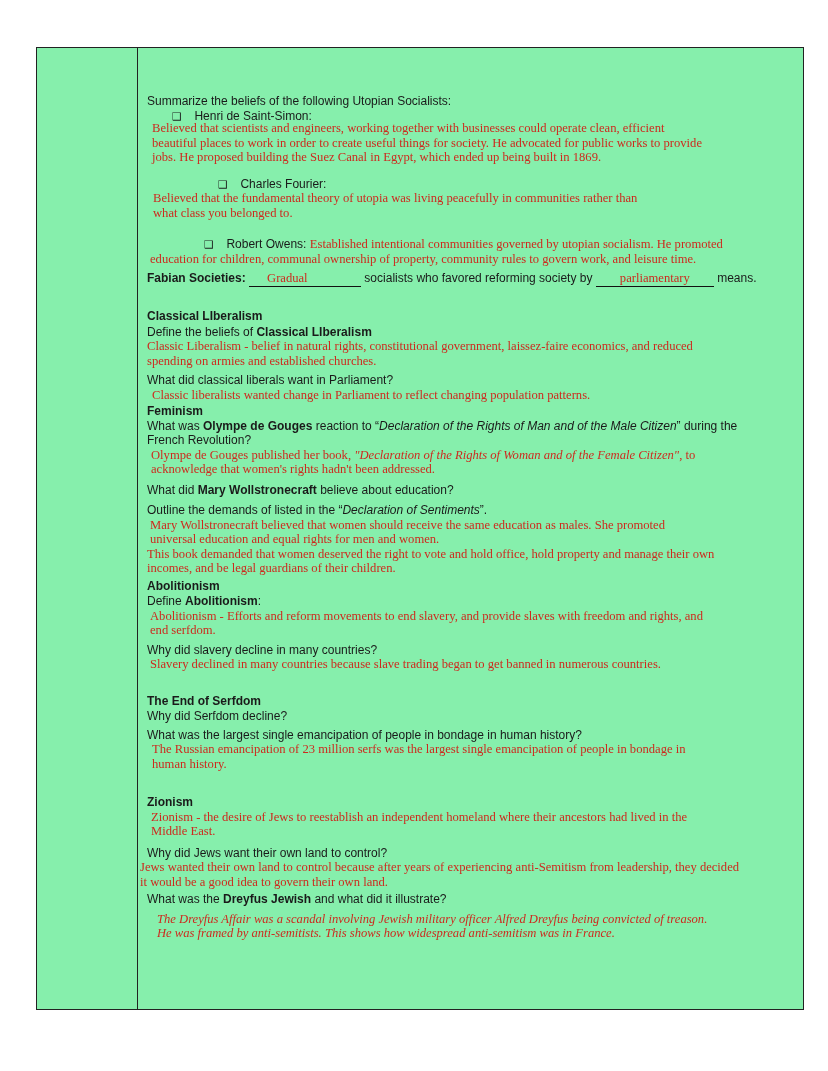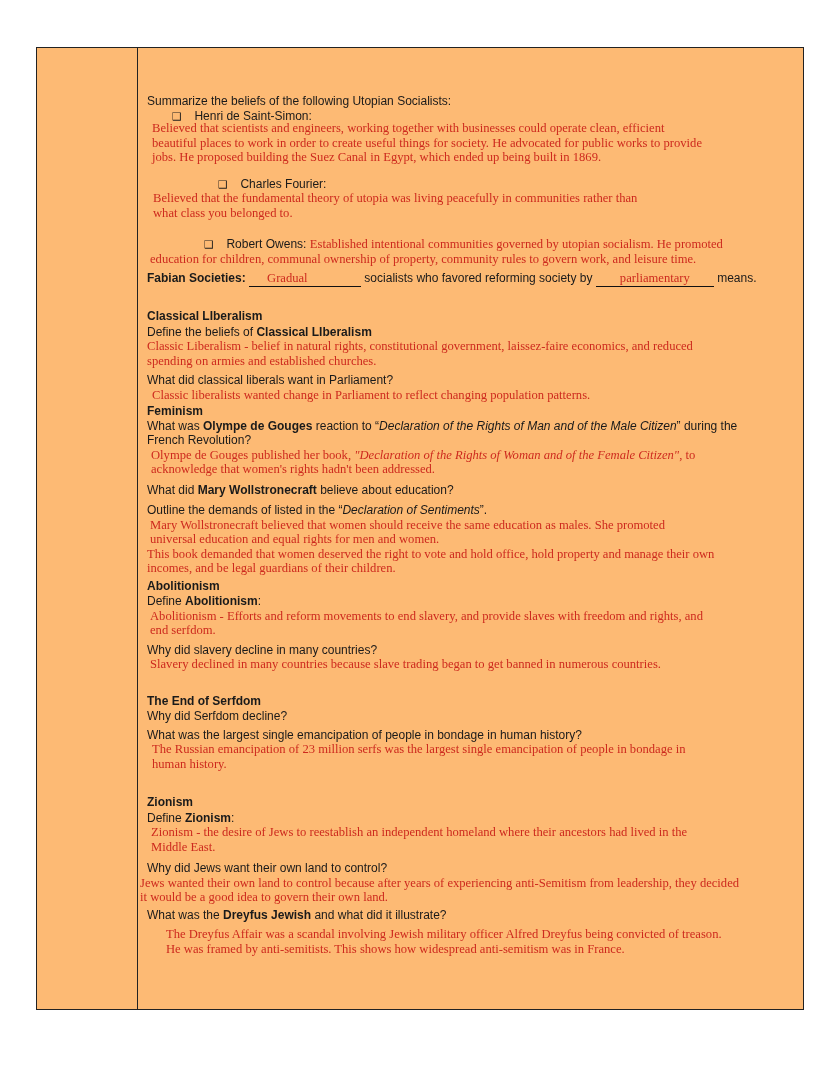--- a/index.html
+++ b/index.html
@@ -2,21 +2,21 @@
 <html><head>
 <meta charset="utf-8">
 <style>
   html,body{margin:0;padding:0;}
   body{
     width:828px;height:1071px;background:#ffffff;position:relative;
     font-family:"Liberation Sans",sans-serif;color:#1a1a1a;overflow:hidden;
   }
   .sheet{
     position:absolute;left:36px;top:47px;width:768px;height:963px;
-    border:1.6px solid #222;box-sizing:border-box;display:flex;background:#fdba74;
+    border:1.6px solid #222;box-sizing:border-box;display:flex;background:#86efac;
   }
   .left-col{width:101px;flex:none;border-right:1.4px solid #222;box-sizing:border-box;}
   .content-col{flex:1;padding:46px 4px 0 9px;box-sizing:border-box;}
   .block{white-space:pre-wrap;font-size:12px;line-height:14.5px;}
   .sans{font-family:"Liberation Sans",sans-serif;}
   .serif{font-family:"Liberation Serif","DejaVu Serif",serif;font-size:12.6px;}
   .red{color:#cd2a1e;}
   .b{font-weight:700;}
   .i{font-style:italic;}
   .u{text-decoration:underline;}
@@ -67,23 +67,22 @@
       <div class="block" style="margin-left: 3px;"><span class="red serif">Abolitionism - Efforts and reform movements to end slavery, and provide slaves with freedom and rights, and
 end serfdom.</span></div>
       <div class="block" style="margin-top: 5px;"><span class="sans">Why did slavery decline in many countries?</span></div>
       <div class="block" style="margin-left: 3px;"><span class="red serif">Slavery declined in many countries because slave trading began to get banned in numerous countries.</span></div>
       <div class="block" style="margin-top: 22px;"><span class="sans b">The End of Serfdom</span></div>
       <div class="block" style="margin-top: 1px;"><span class="sans">Why did Serfdom decline?</span></div>
       <div class="block" style="margin-top: 4px;"><span class="sans">What was the largest single emancipation of people in bondage in human history?</span></div>
       <div class="block" style="margin-left: 5px;"><span class="red serif">The Russian emancipation of 23 million serfs was the largest single emancipation of people in bondage in
 human history.</span></div>
       <div class="block" style="margin-top: 24px;"><span class="sans b">Zionism</span></div>
-      <div class="block" style="margin-top: 1px;"><span class="sans">Define </span><span class="sans b">Zionism</span><span class="sans">:</span></div>
       <div class="block" style="margin-left: 4px;"><span class="red serif">Zionism - the desire of Jews to reestablish an independent homeland where their ancestors had lived in the
 Middle East.</span></div>
       <div class="block" style="margin-top: 7px;"><span class="sans">Why did Jews want their own land to control?</span></div>
       <div class="block overflow" style="margin-left: -7px;"><span class="red serif">Jews wanted their own land to control because after years of experiencing anti-Semitism from leadership, they decided
 it would be a good idea to govern their own land.</span></div>
       <div class="block" style="margin-top: 3px;"><span class="sans">What was the </span><span class="sans b">Dreyfus Jewish</span><span class="sans"> and what did it illustrate?</span></div>
-      <div class="block" style="margin-top: 5px; margin-left: 19px;"><span class="red serif">The Dreyfus Affair was a scandal involving Jewish military officer Alfred Dreyfus being convicted of treason.
+      <div class="block" style="margin-top: 5px; margin-left: 10px; font-style: italic;"><span class="red serif">The Dreyfus Affair was a scandal involving Jewish military officer Alfred Dreyfus being convicted of treason.
 He was framed by anti-semitists. This shows how widespread anti-semitism was in France.</span></div>
     </div>
 </div>
 
 </body></html>

